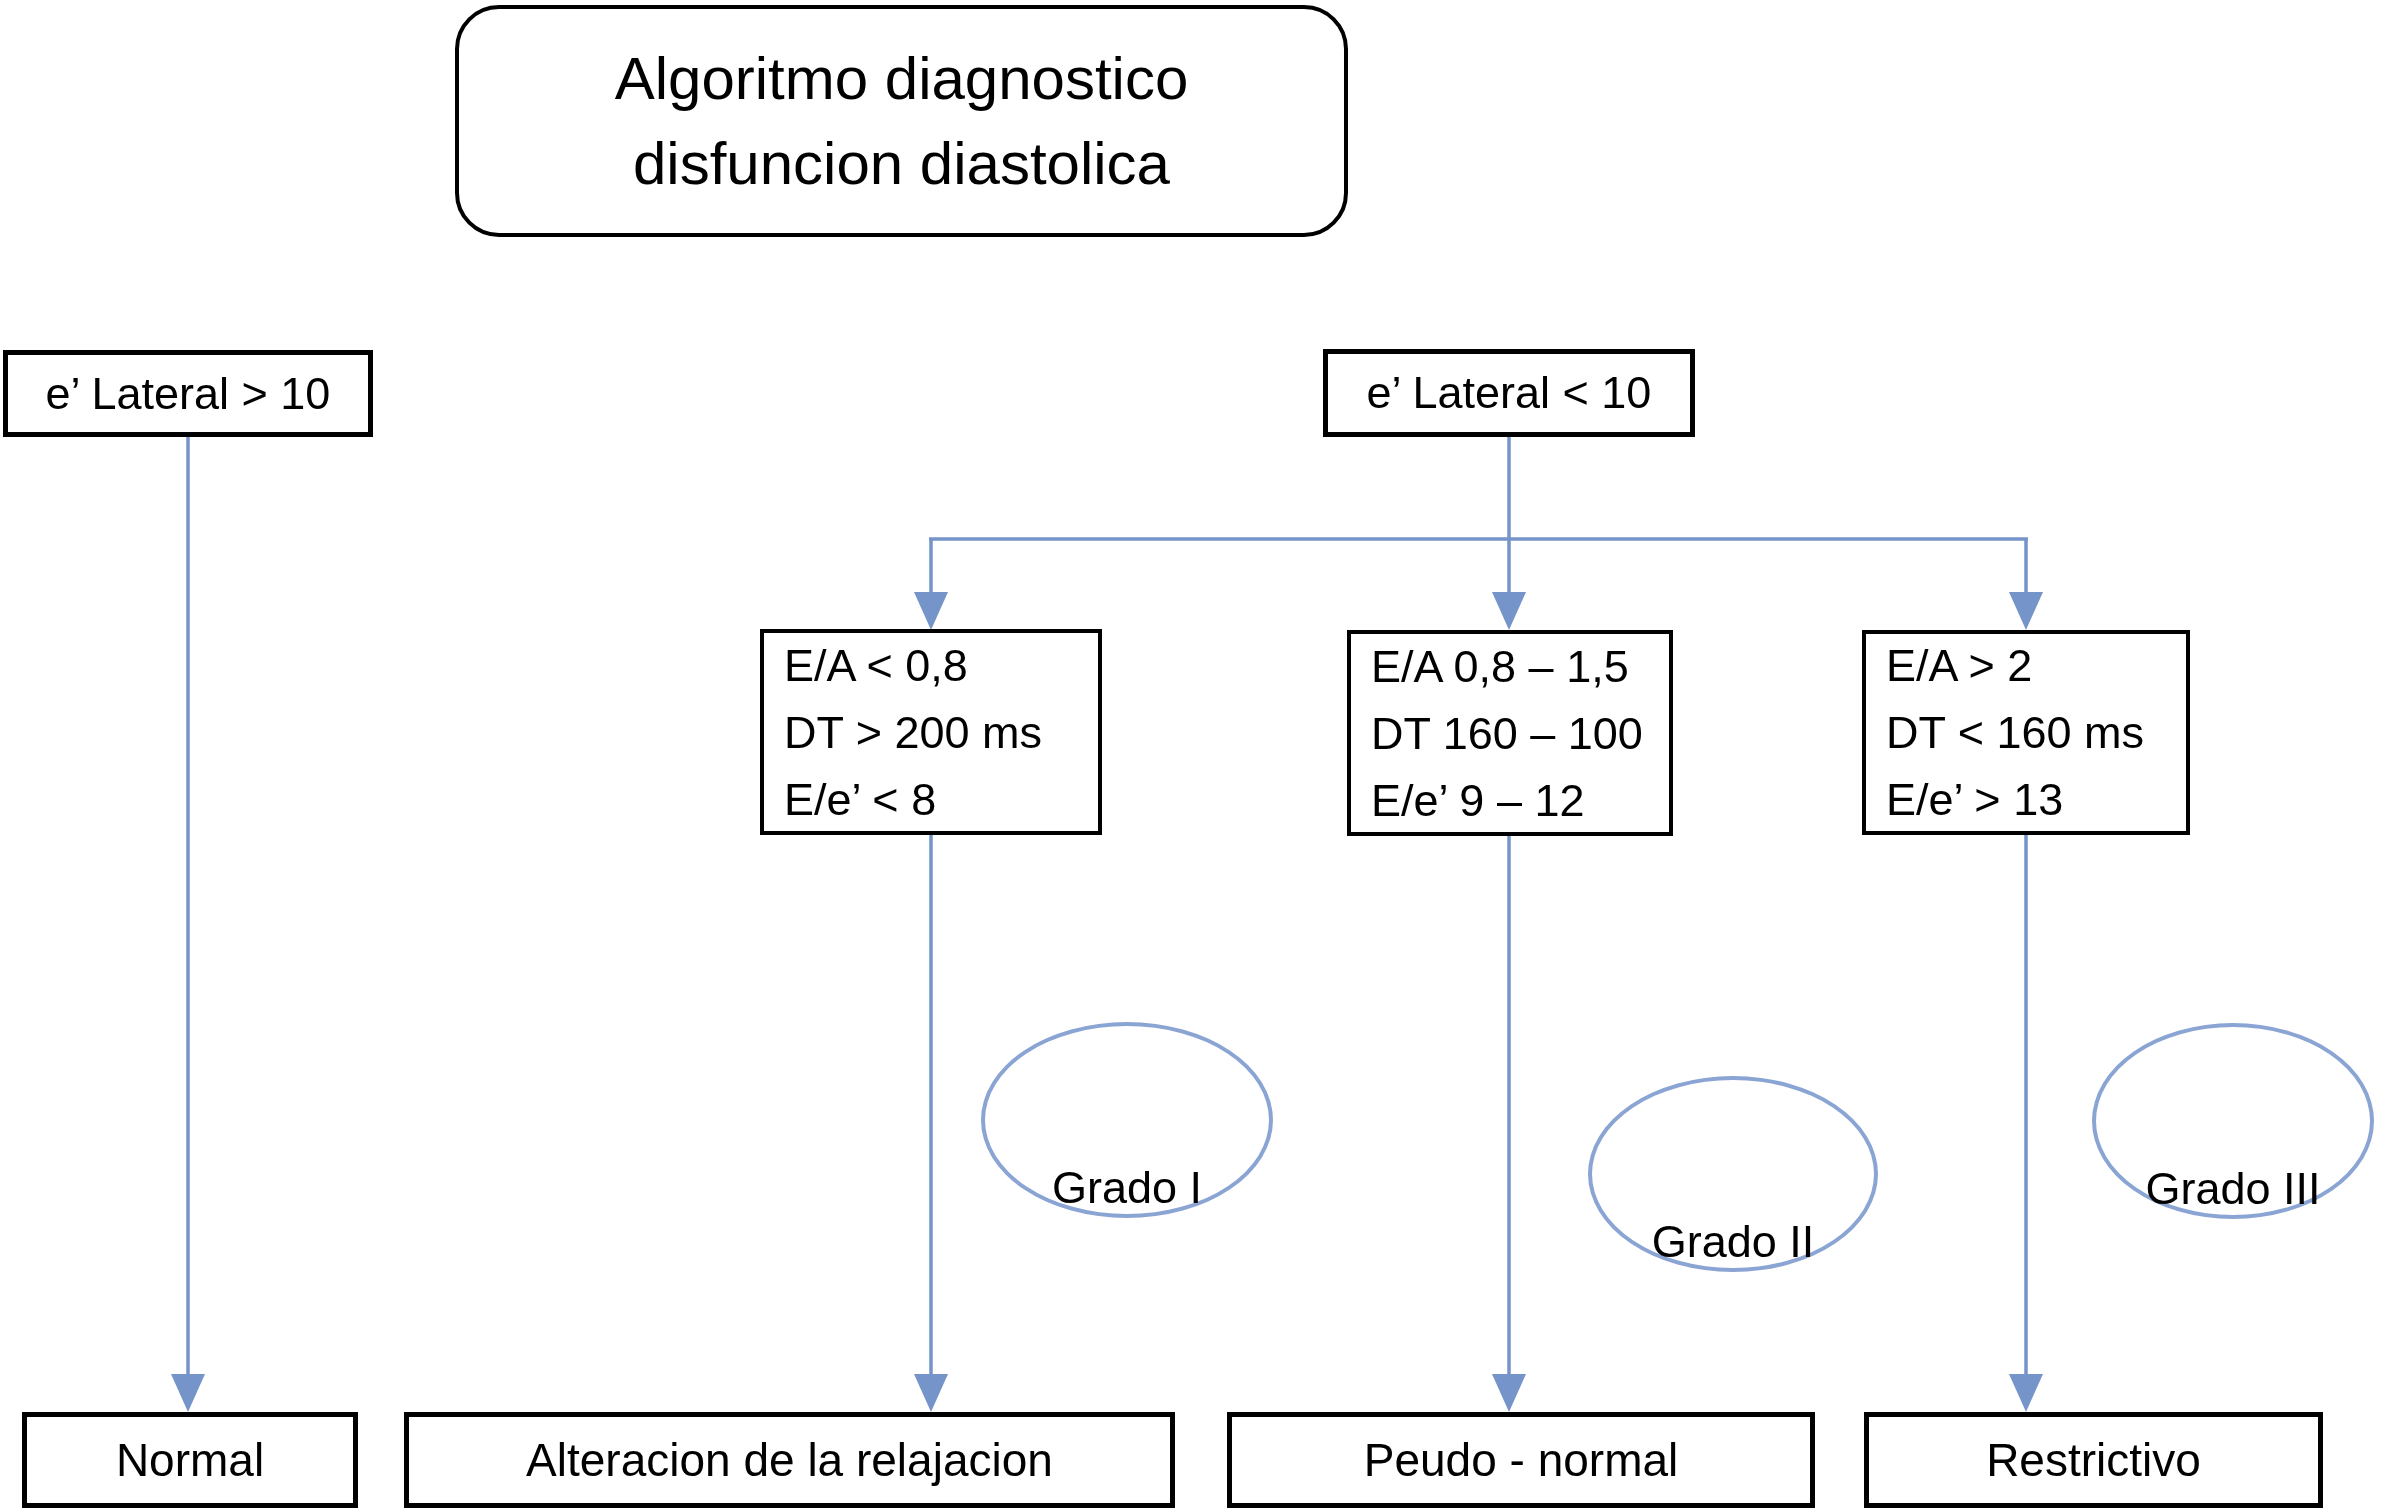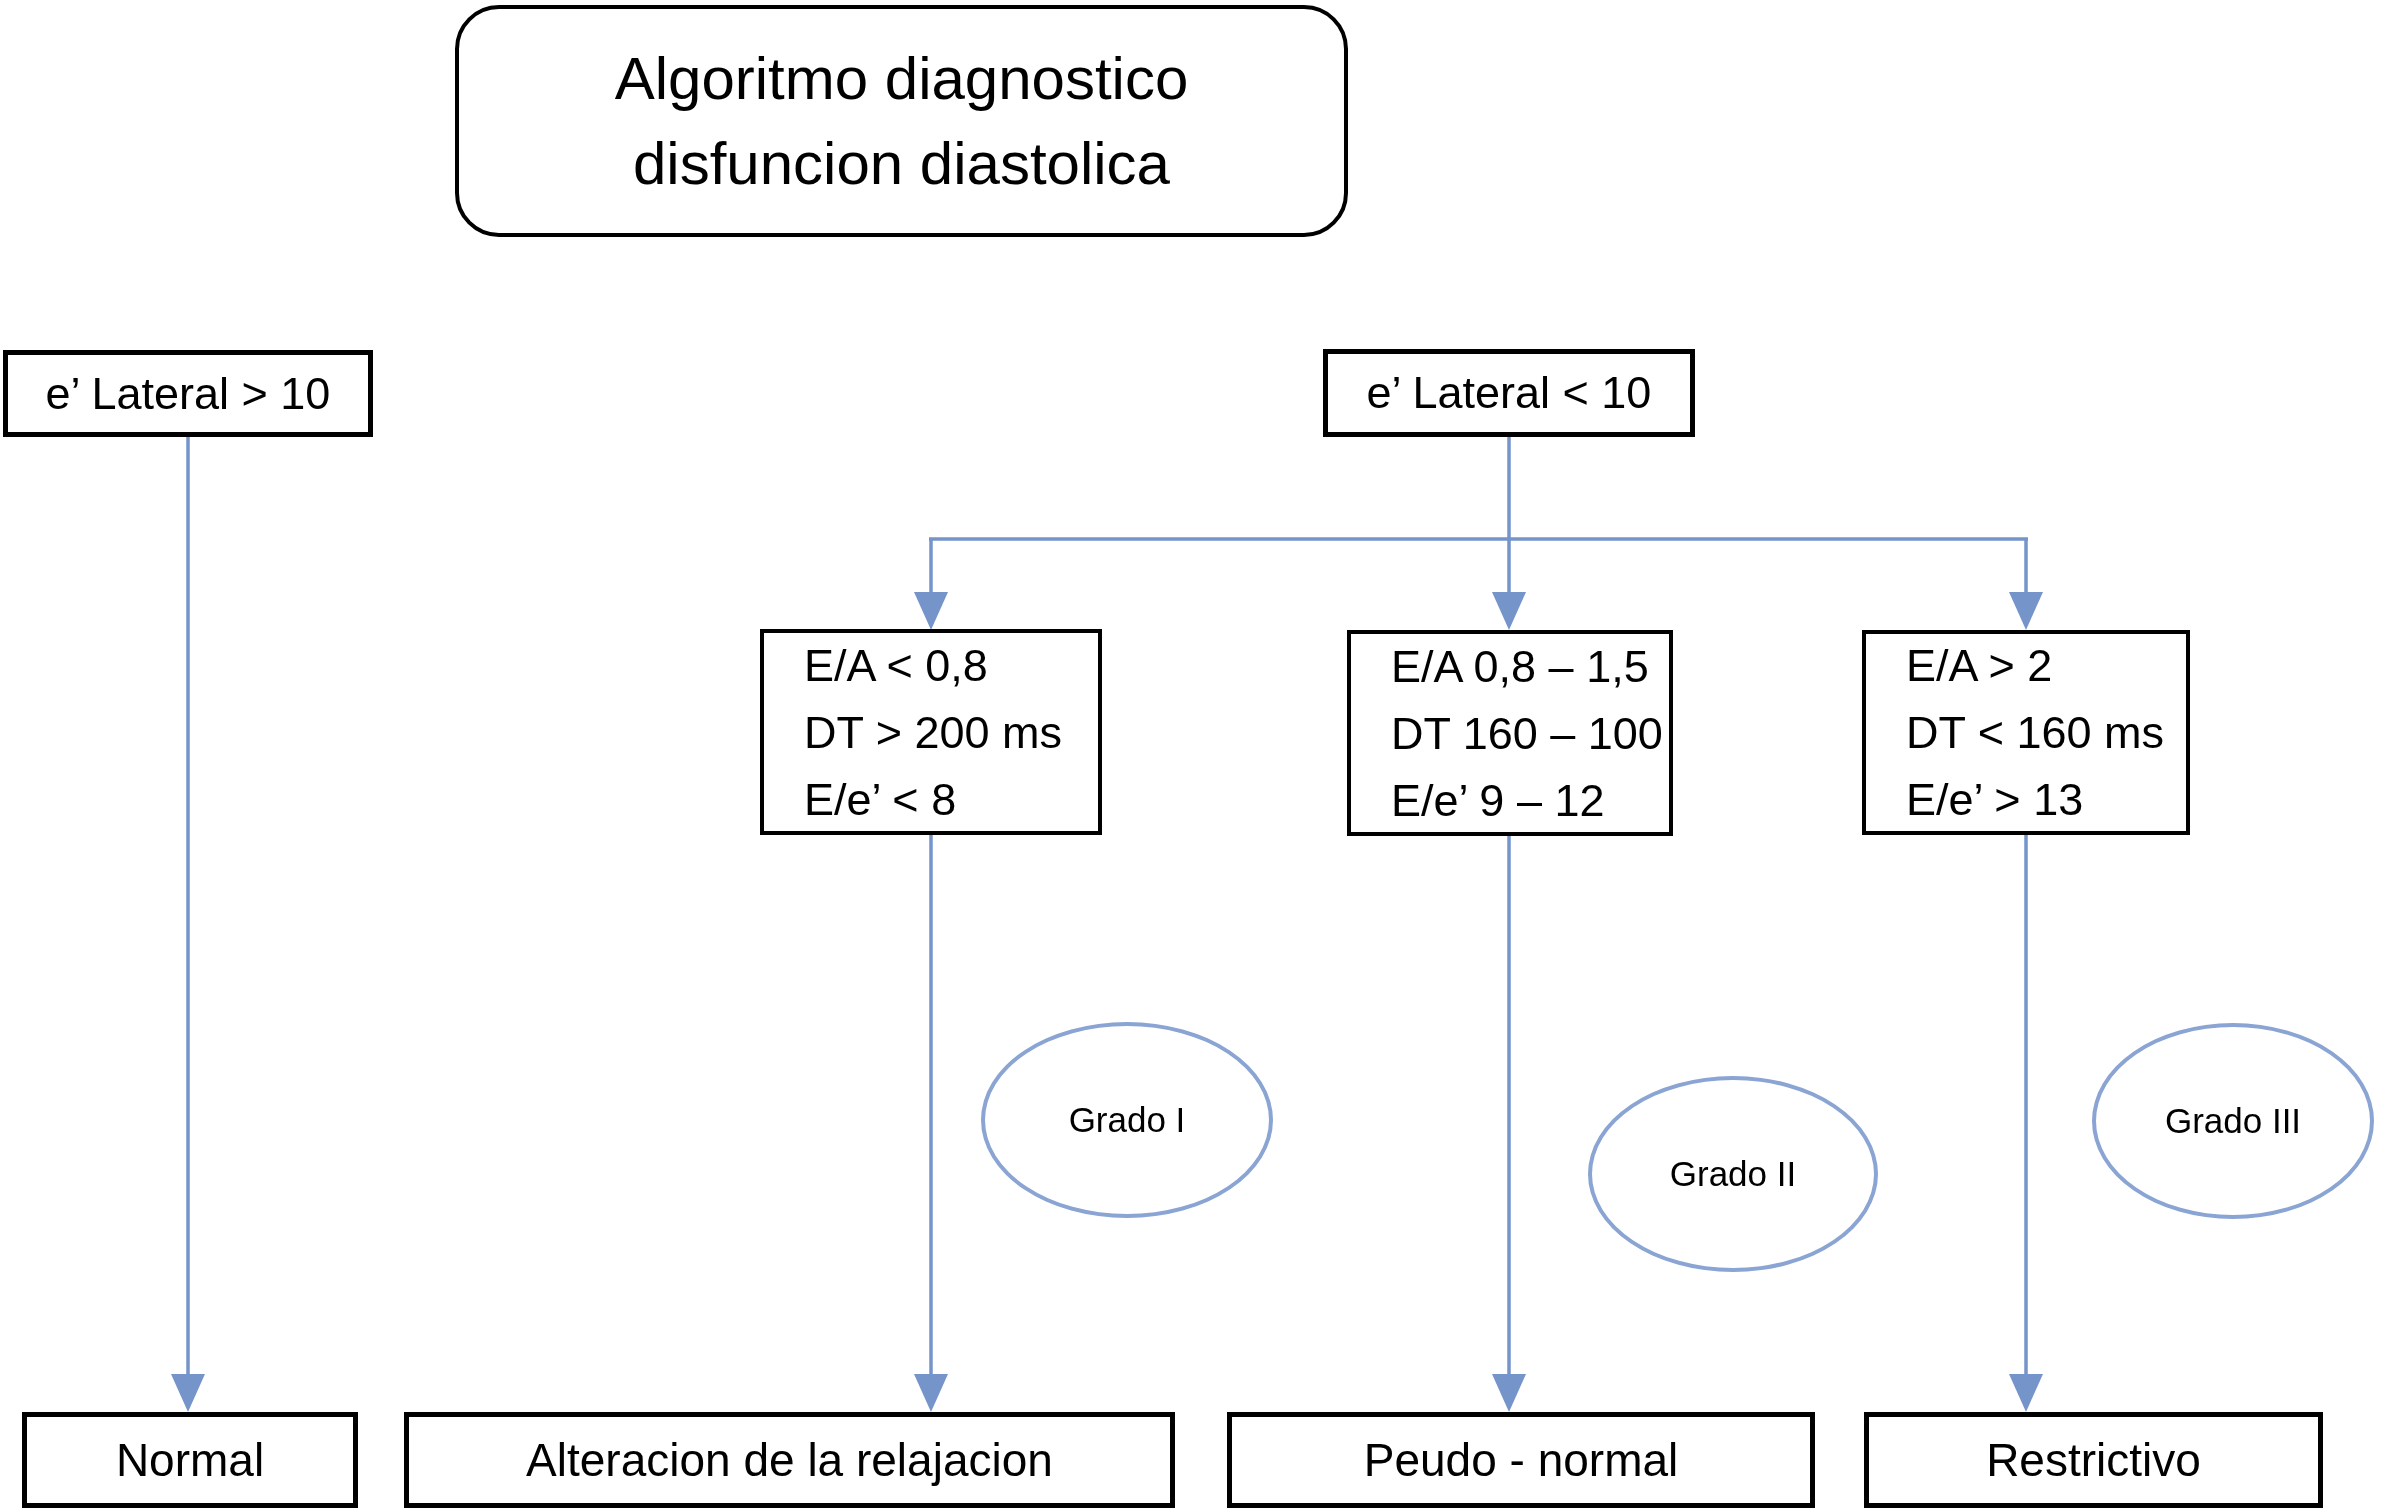--- a/index.html
+++ b/index.html
@@ -28,27 +28,27 @@
 
   .title-box{
     left:455px;top:5px;width:893px;height:232px;
     border:4px solid var(--box-border);border-radius:44px;
   }
   .title-text{font-size:60px;line-height:1.42;text-align:center;white-space:pre-line;}
 
   .root-left {left:3px;   top:350px;width:370px;height:87px;}
   .root-right{left:1323px;top:349px;width:372px;height:88px;}
 
-  .criteria{border:4px solid var(--box-border);flex-direction:column;align-items:flex-start;justify-content:center;padding-left:40px;text-align:left;}
+  .criteria{border:4px solid var(--box-border);flex-direction:column;align-items:flex-start;justify-content:center;padding-left:20px;text-align:left;}
   .criteria .crit-line{font-size:45px;line-height:67px;white-space:nowrap;}
   .c1{left:760px; top:629px;width:342px;height:206px;}
   .c2{left:1347px;top:630px;width:326px;height:206px;}
   .c3{left:1862px;top:630px;width:328px;height:205px;}
 
-  .ellipse{border:4px solid var(--ellipse-stroke);border-radius:50%;font-size:35px;}
+  .ellipse{border:4px solid var(--ellipse-stroke);border-radius:50%;font-size:45px;align-items:flex-end;}
   .e1{left:981px; top:1022px;width:292px;height:196px;}
   .e2{left:1588px;top:1076px;width:290px;height:196px;}
   .e3{left:2092px;top:1023px;width:282px;height:196px;}
 
   .outcome{font-size:46px;}
   .o1{left:22px;  top:1412px;width:336px;height:96px;}
   .o2{left:404px; top:1412px;width:771px;height:96px;}
   .o3{left:1227px;top:1412px;width:588px;height:96px;}
   .o4{left:1864px;top:1412px;width:459px;height:96px;}
 </style>

